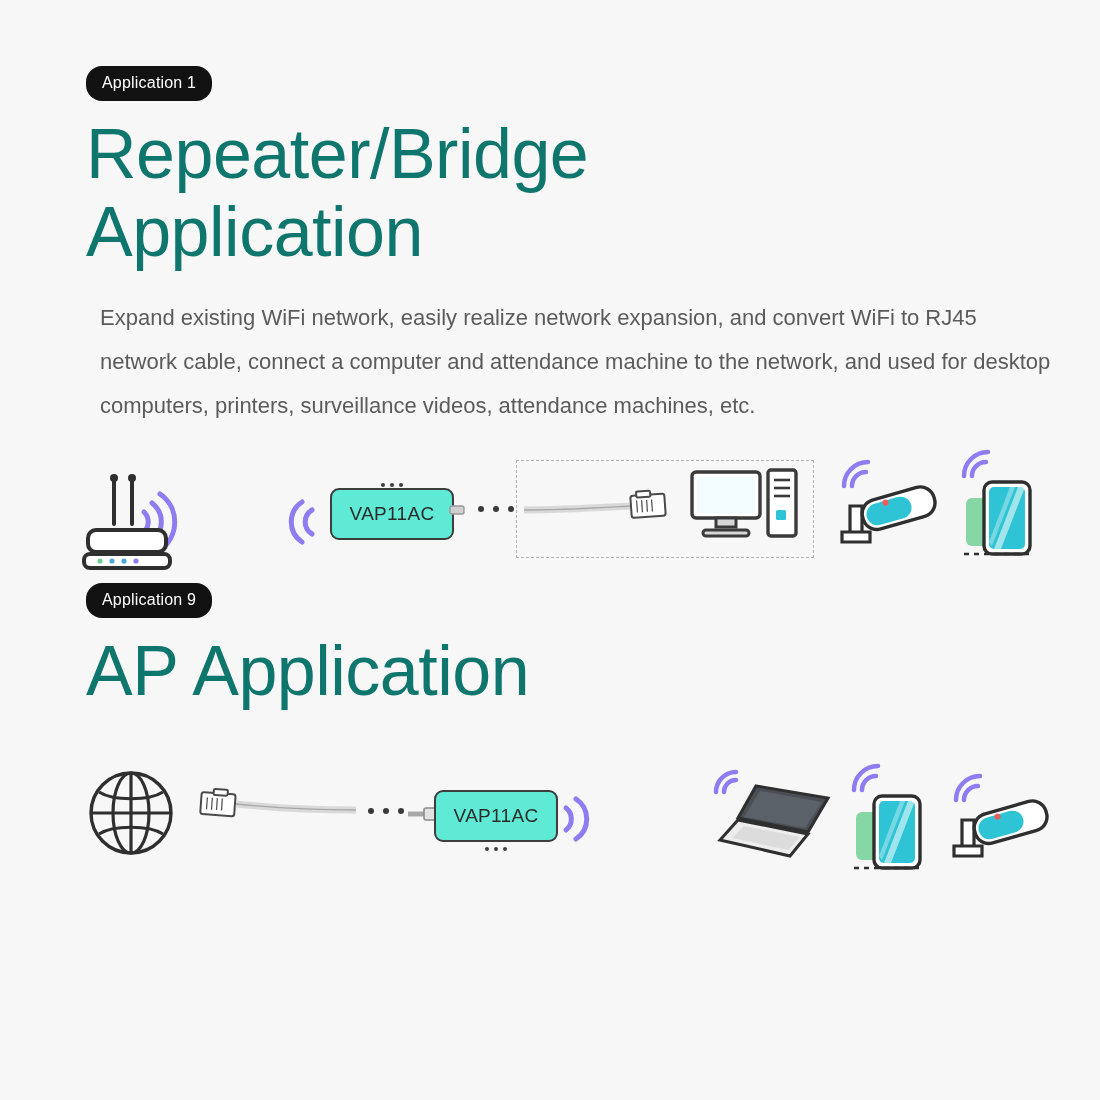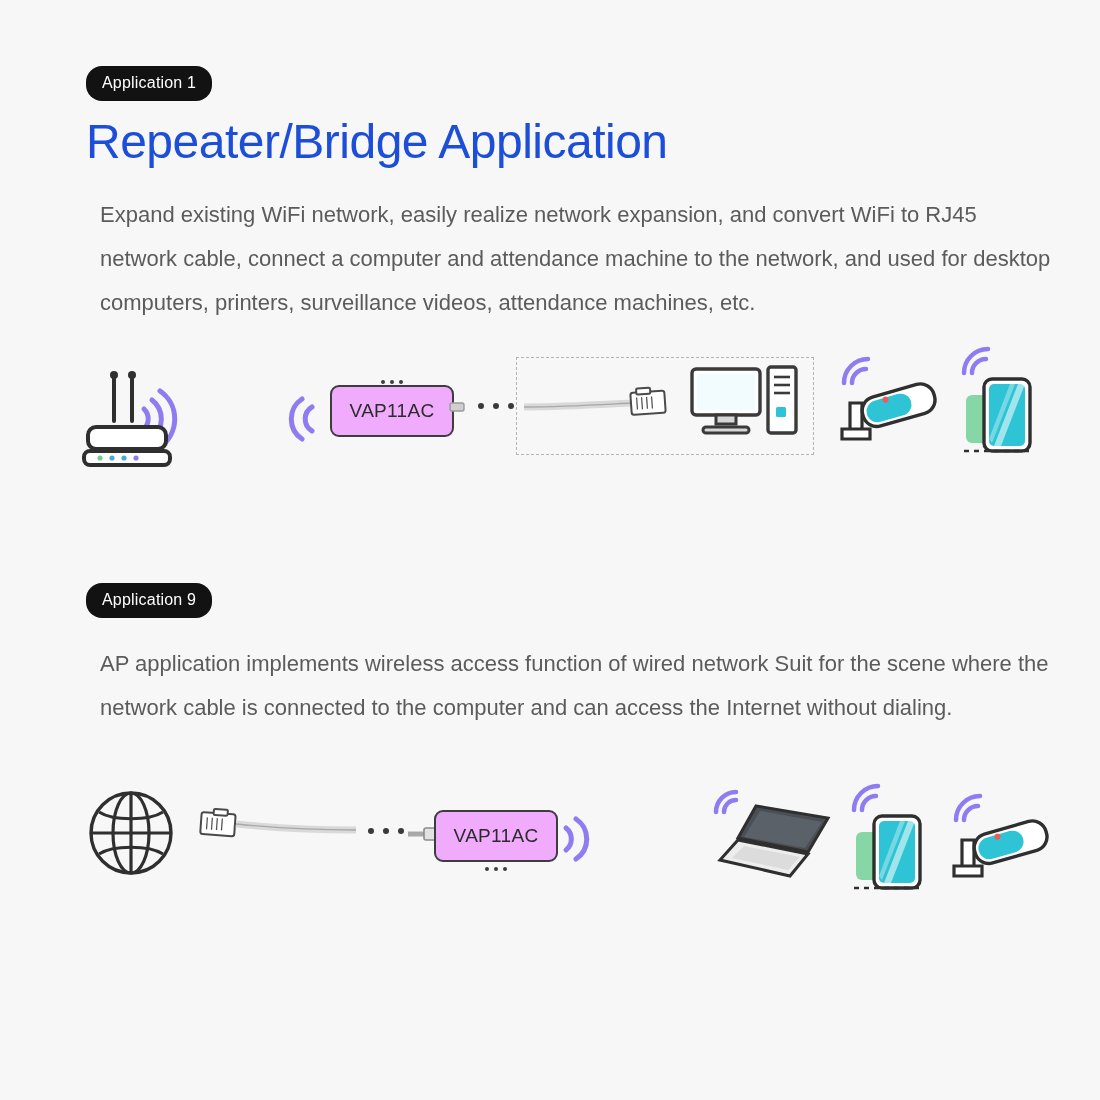--- a/index.html
+++ b/index.html
@@ -35,24 +35,24 @@
     color: #ffffff;
     font-size: 16px;
     line-height: 1;
     padding: 9px 16px 10px 16px;
     border-radius: 16px;
     margin-left: 86px;
     letter-spacing: 0.2px;
   }
   .title {
     margin: 14px 0 0 86px;
-    font-size: 48px;
+    font-size: 70px;
     font-weight: 400;
     letter-spacing: -0.5px;
-    color: #1d4ed8;
+    color: #0f766e;
     line-height: 1.12;
   }
   .body-text {
     margin: 24px 0 0 88px;
     width: 980px;
     font-size: 22px;
     line-height: 44px;
     color: #5b5b5b;
     font-weight: 400;
   }
@@ -66,21 +66,21 @@
   }
 
   .node {
     position: absolute;
   }
 
   
   .vap-box {
     border: 2px solid #3d3d3d;
     border-radius: 9px;
-    background: #f0abfc;
+    background: #5eead4;
     width: 120px;
     height: 48px;
     display: flex;
     align-items: center;
     justify-content: center;
     font-size: 19px;
     color: #2b2b2b;
     letter-spacing: 0.3px;
   }
   .dots-row {
@@ -256,24 +256,22 @@
 
     </div>
   </div>
 
   <div class="section" id="section-2">
 
     <div style="padding-top:64px;">
       <span class="badge">Application 9</span>
     </div>
 
-
-    <div class="body-text">
-      <p>AP application implements wireless access function of wired network Suit for the scene where the network cable is connected to the computer and can access the Internet without dialing.</p>
-    </div>
+    <h1 class="title">AP Application</h1>
+
 
     <div class="diagram" style="margin-top:58px;">
 
       <div class="node" style="left:88px; top:2px;">
         <svg width="86" height="86" viewBox="0 0 86 86">
           <circle cx="43" cy="43" r="40" fill="none" stroke="#2f2f2f" stroke-width="3.4"></circle>
           <ellipse cx="43" cy="43" rx="18" ry="40" fill="none" stroke="#2f2f2f" stroke-width="3.2"></ellipse>
           <line x1="43" y1="3" x2="43" y2="83" stroke="#2f2f2f" stroke-width="3.2"></line>
           <line x1="3" y1="43" x2="83" y2="43" stroke="#2f2f2f" stroke-width="3.2"></line>
           <path d="M11 22 C 25 31, 61 31, 75 22" fill="none" stroke="#2f2f2f" stroke-width="3.2"></path>

